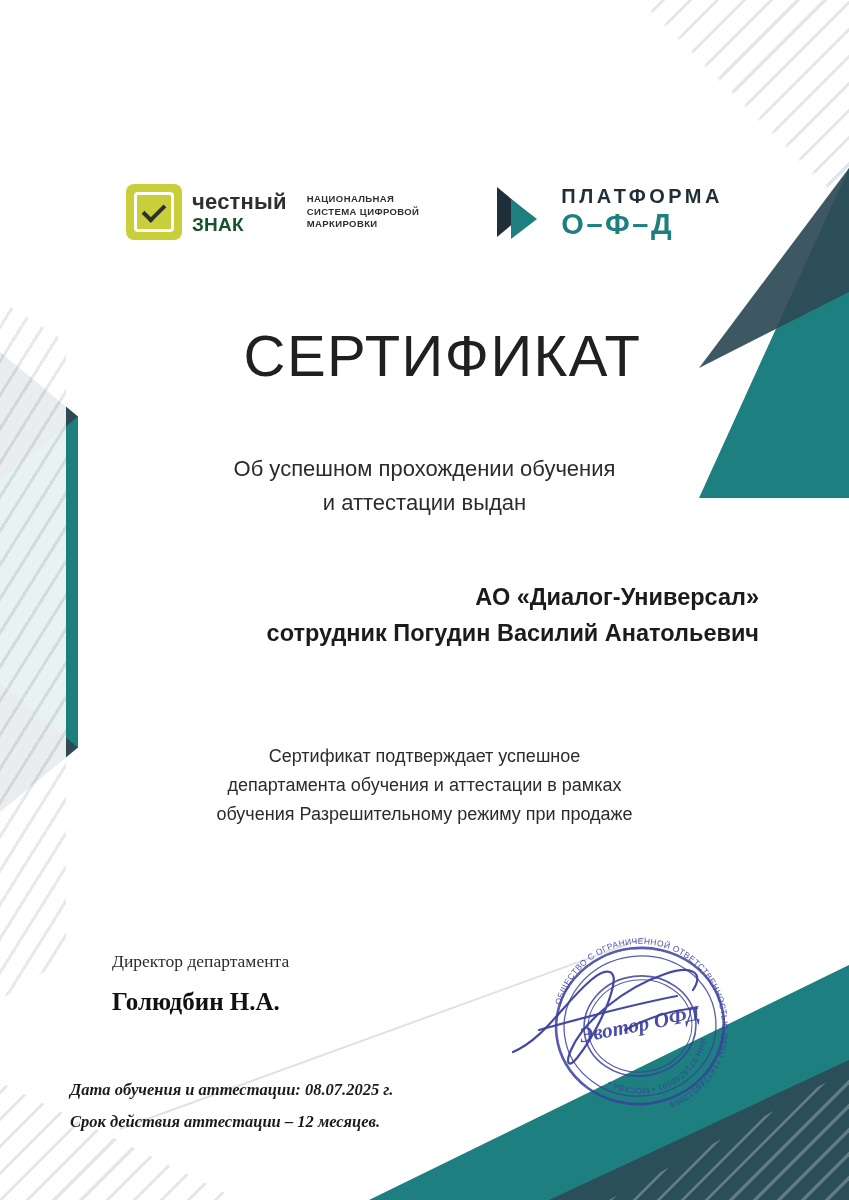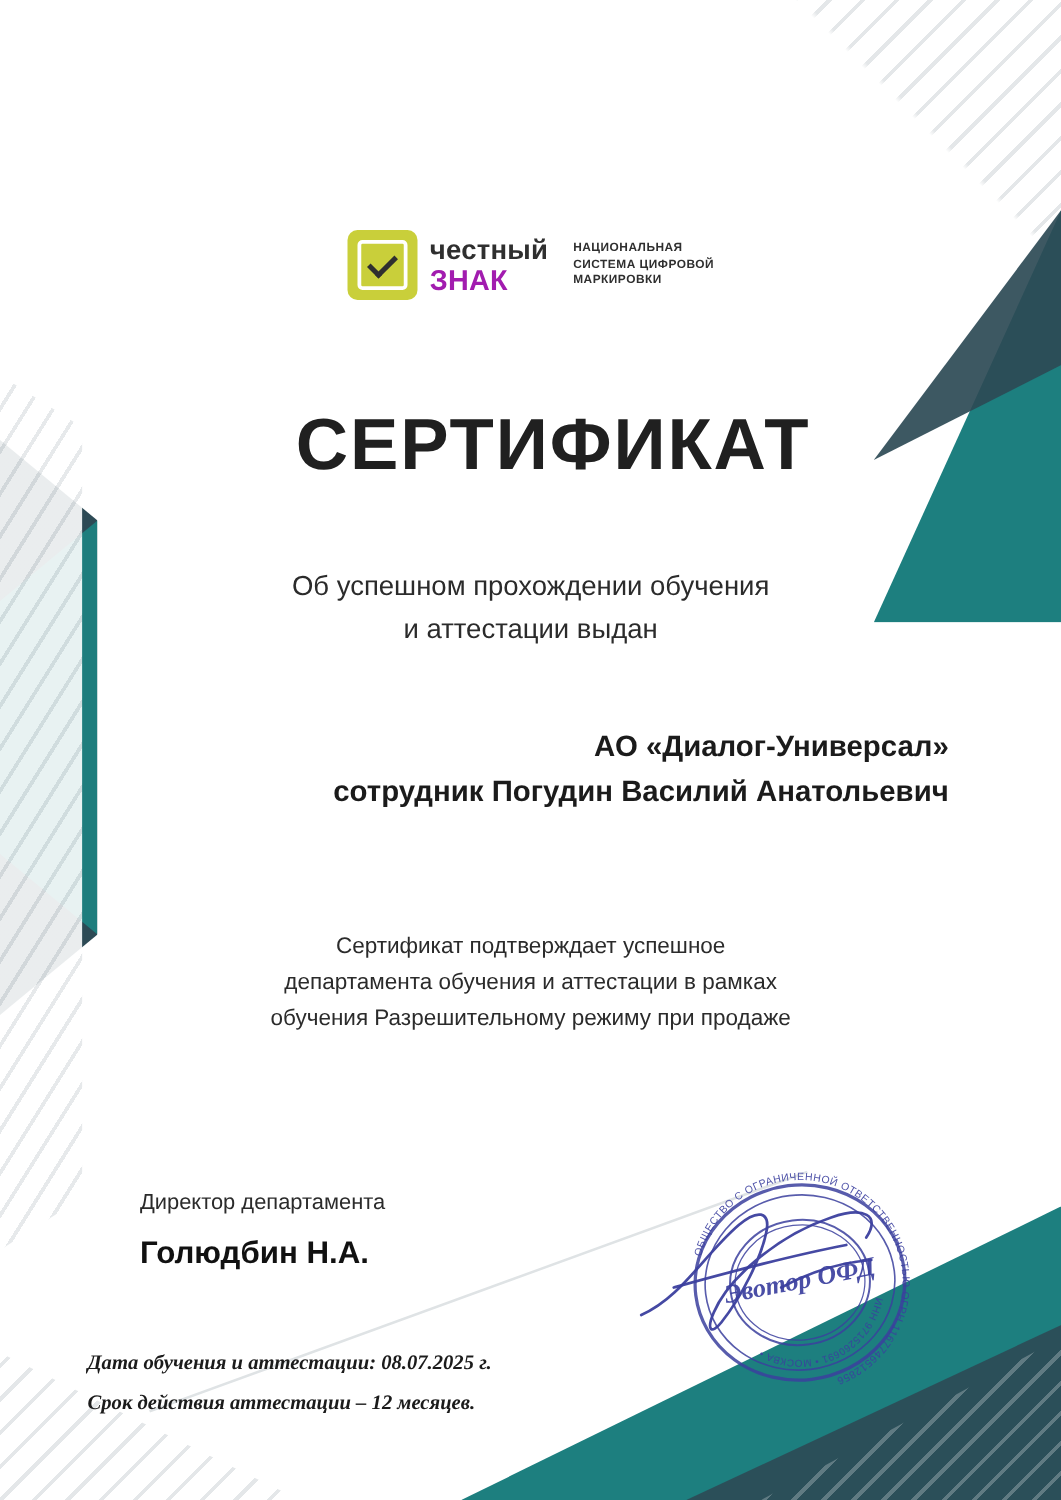--- a/index.html
+++ b/index.html
@@ -168,21 +168,21 @@
   }
   .chz-words {
     display: flex; flex-direction: column;
     line-height: 1;
   }
   .chz-w1 {
     font-size: 22px; font-weight: 700; color: #2f2f2f;
     letter-spacing: .2px;
   }
   .chz-w2 {
-    font-size: 23px; font-weight: 800; color: #a21caf;
+    font-size: 19px; font-weight: 800; color: #14532d;
     letter-spacing: .2px; margin-top: 2px;
   }
   .chz-sub {
     margin-left: 10px;
     font-size: 9.5px; font-weight: 700; color: #2f2f2f;
     line-height: 1.35; letter-spacing: .4px;
     text-transform: uppercase;
   }
 
   .logo-ofd { display: flex; align-items: center; gap: 10px; }
@@ -213,21 +213,21 @@
     font-size: 29px; font-weight: 800; color: #1d7f7f;
     letter-spacing: 2.5px; margin-top: 4px;
   }
 
   
   .cert-title {
     position: absolute;
     top: 278px; left: 0; right: 0;
     text-align: center;
     font-size: 58px;
-    font-weight: 700;
+    font-weight: 400;
     letter-spacing: 1.5px;
     color: #202020;
     padding-left: 36px;
   }
 
   
   .intro {
     position: absolute;
     top: 408px; left: 140px; right: 140px;
     text-align: center;
@@ -256,20 +256,21 @@
     line-height: 1.62;
     color: #2b2b2b;
   }
 
   
   .sign-block {
     position: absolute;
     left: 112px;
     top: 905px;
     width: 330px;
+    font-family: Liberation Serif, serif;
   }
   .sign-role {
     font-size: 17.5px;
     line-height: 1.45;
     color: #2b2b2b;
   }
   .sign-name {
     margin-top: 14px;
     font-size: 25px;
     font-weight: 700;
@@ -330,20 +331,30 @@
           <span class="chz-w1">честный</span>
           <span class="chz-w2">ЗНАК</span>
         </div>
         <div class="chz-sub">
           <div>НАЦИОНАЛЬНАЯ</div>
           <div>СИСТЕМА ЦИФРОВОЙ</div>
           <div>МАРКИРОВКИ</div>
         </div>
       </div>
 
+      <div class="logo-ofd">
+        <div class="ofd-mark">
+          <span class="tri-a"></span>
+          <span class="tri-b"></span>
+        </div>
+        <div class="ofd-words">
+          <span class="ofd-w1">ПЛАТФОРМА</span>
+          <span class="ofd-w2">О–Ф–Д</span>
+        </div>
+      </div>
 
     </div>
 
     <div class="cert-title">СЕРТИФИКАТ</div>
 
     <div class="intro">
       <div>Об успешном прохождении обучения</div>
       <div>и аттестации выдан</div>
     </div>
 

